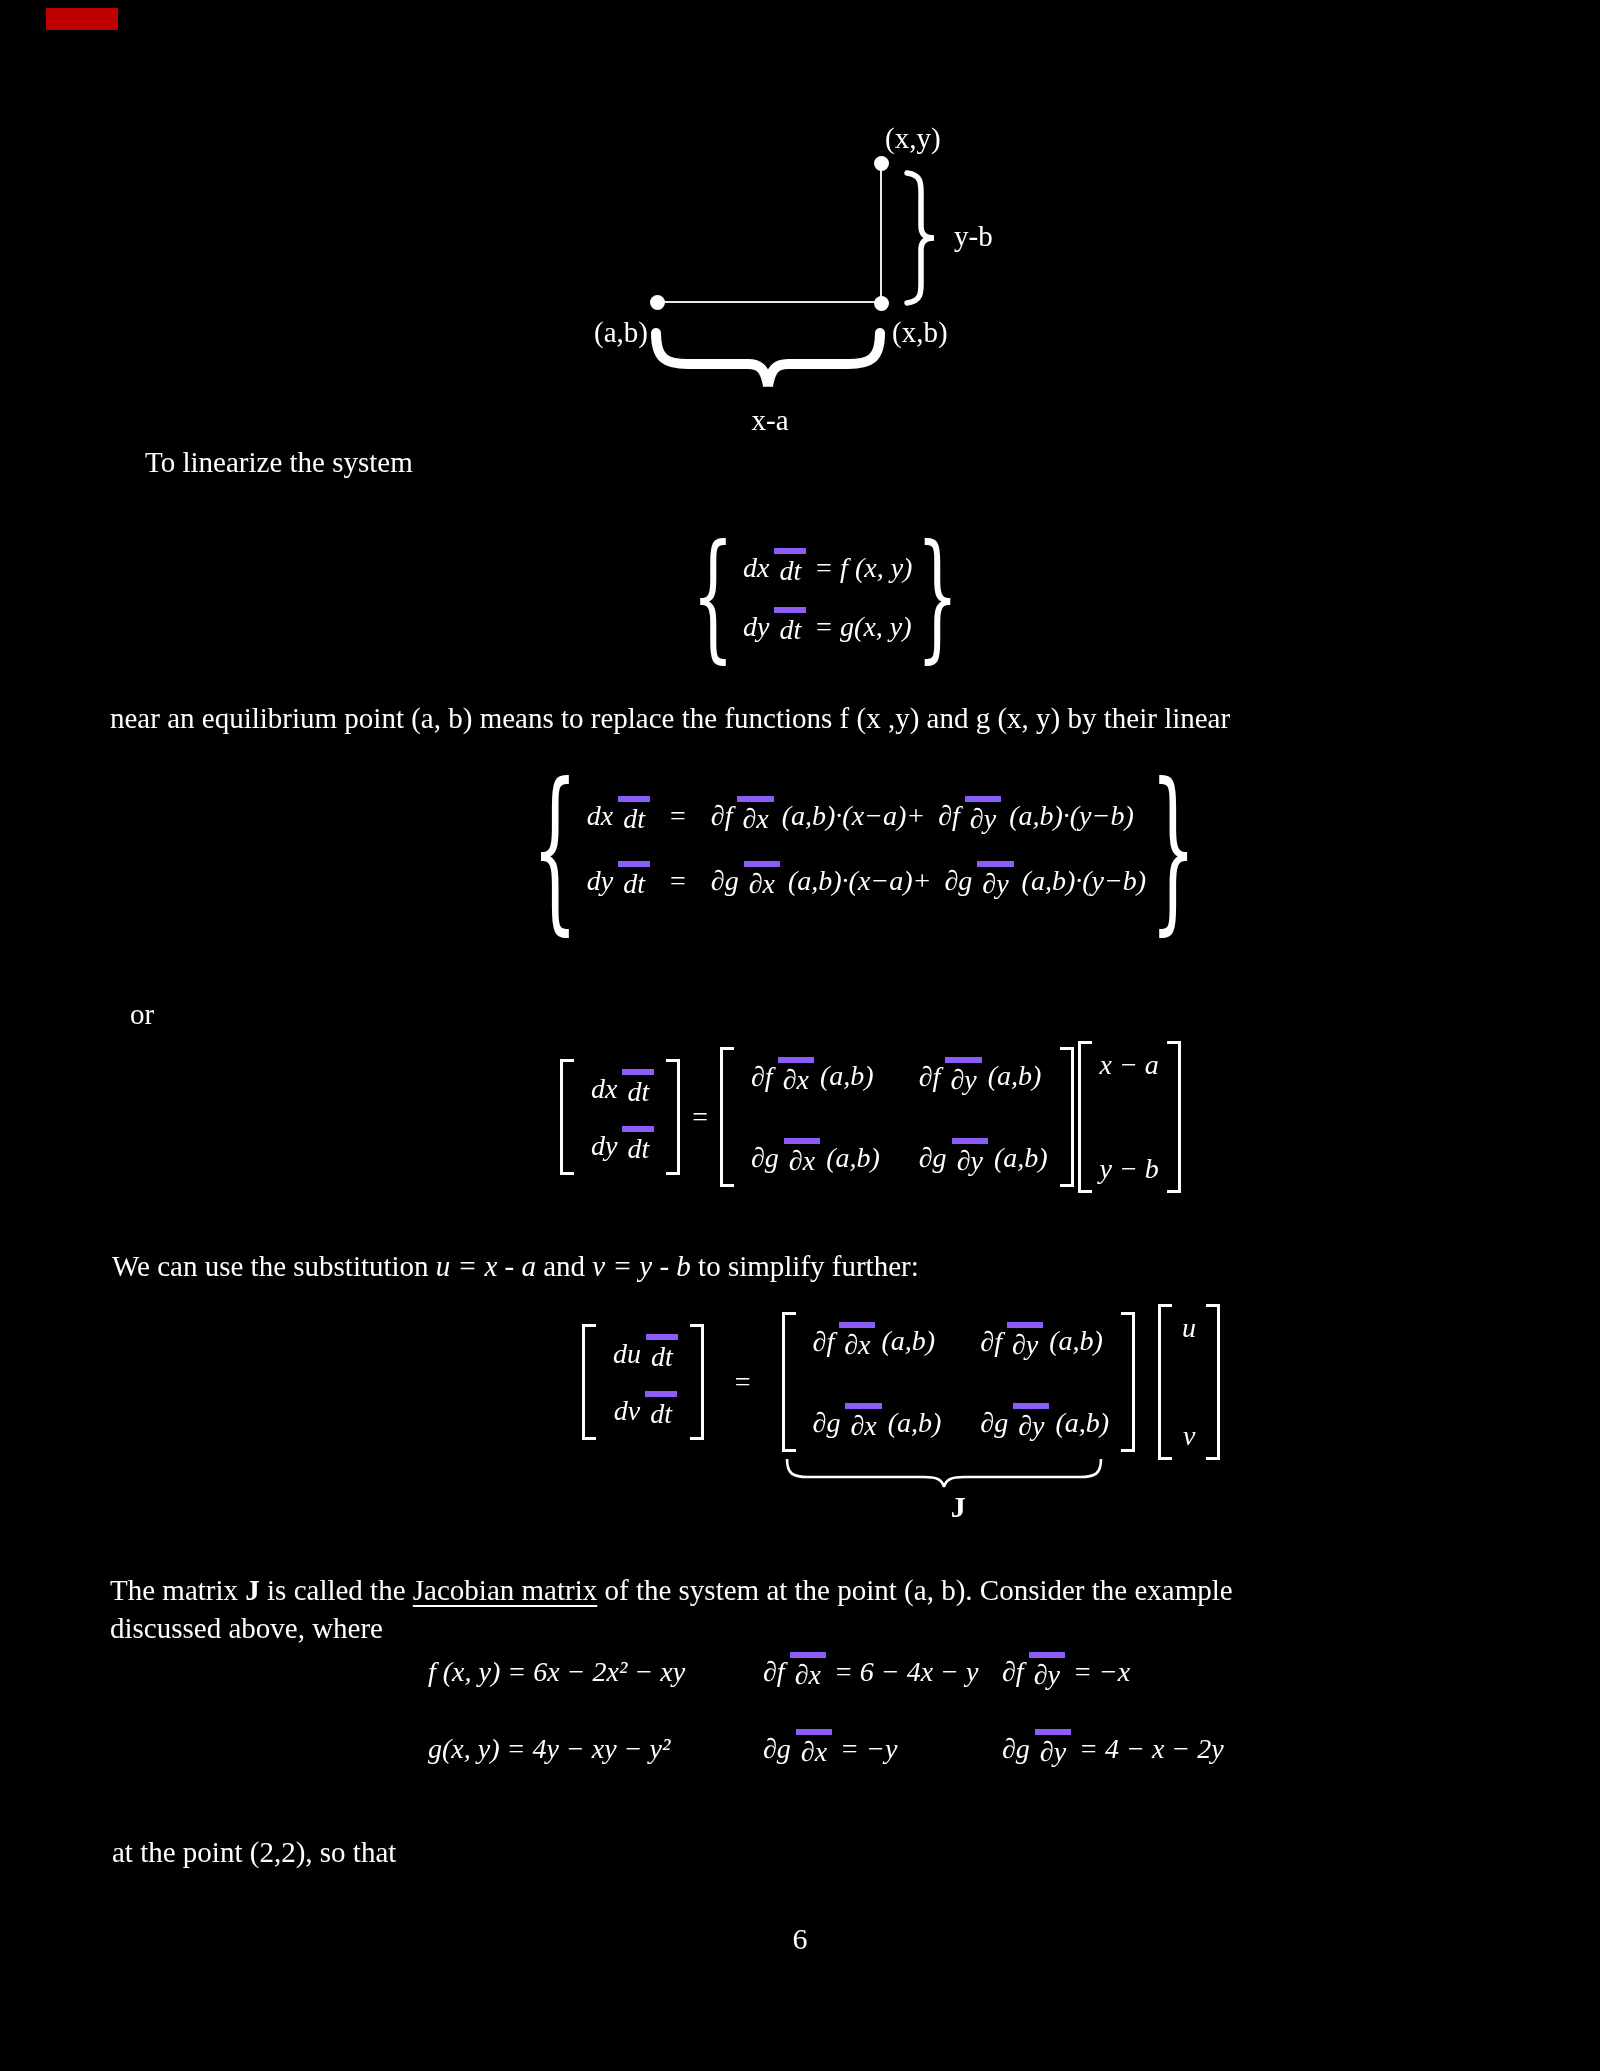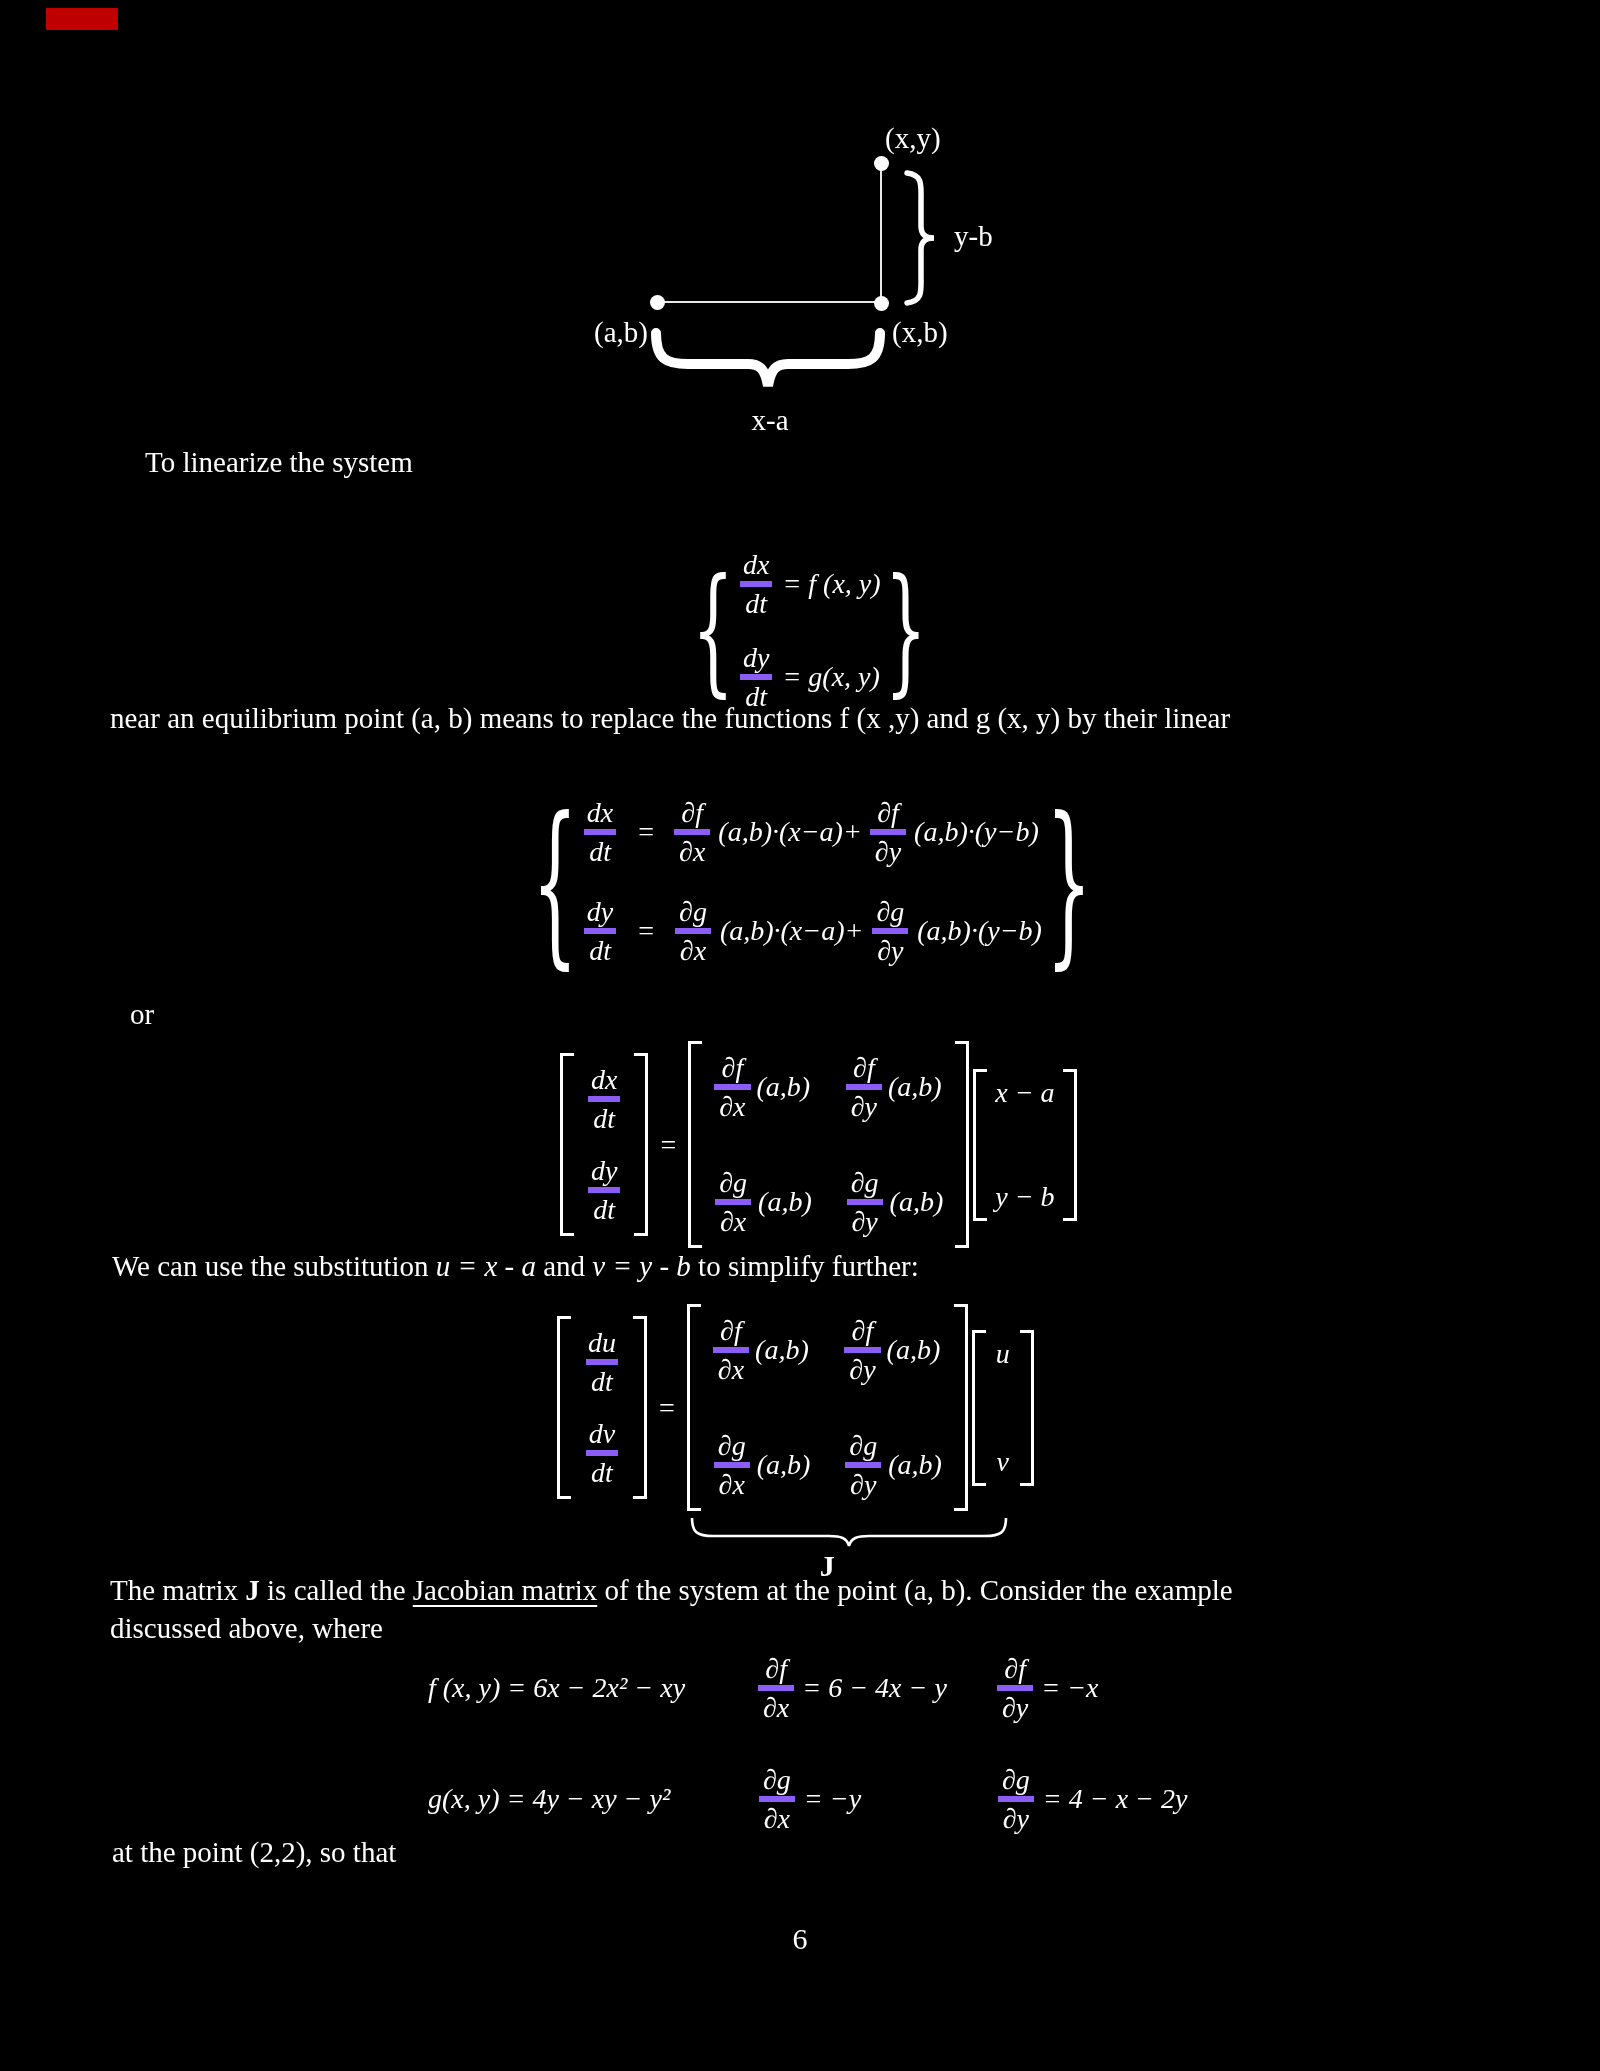--- a/index.html
+++ b/index.html
@@ -18,21 +18,21 @@
   .corner-mark { left:46px; top:8px; width:72px; height:22px; background:#c00000; }
 
   
   .diagram { left:580px; top:110px; width:460px; height:345px; }
   .dot { position:absolute; width:15px; height:15px; border-radius:50%; background:#fff; }
   .dline { position:absolute; background:#e8e8e8; }
   .dlabel { position:absolute; font-size:29px; white-space:nowrap; }
 
   
   .eq { display:flex; align-items:center; font-size:28px; font-style:italic; white-space:nowrap; }
-  .frac { display:inline-flex; flex-direction:column; align-items:center; font-style:italic; line-height:1.12; }
+  .frac { display:inline-flex; flex-direction:row; align-items:center; font-style:italic; line-height:1.12; }
   .frac .den { border-top:6px solid #8b5cf6; }
   .frac .num, .frac .den { padding:1px 5px; }
   .bigbrace {
     display:inline-block; font-family:"DejaVu Serif",serif; font-style:normal;
     transform:scaleY(var(--sy,2)); transform-origin:center; line-height:1; margin:0 4px;
   }
   .syscol { display:flex; flex-direction:column; align-items:flex-start; }
   .sysrow { display:flex; align-items:center; gap:8px; }
 
   .matrix { display:inline-flex; align-items:stretch; }
@@ -206,21 +206,21 @@
       <span class="mcontent" style="gap:72px;padding:8px 8px;">
         <span>x − a</span>
         <span>y − b</span>
       </span>
       <span class="mb r"></span>
     </span>
   </div>
 
   <div class="abs txt" style="left:112px;top:1250px;"><span>We can use the substitution </span><span class="ital">u = x - a</span><span> and </span><span class="ital">v = y - b</span><span> to simplify further:</span></div>
 
-  <div class="abs eq" style="left:557px;top:1304px;">
+  <div class="abs eq" style="left:582px;top:1304px;gap:19px;">
     <span class="matrix">
       <span class="mb l"></span>
       <span class="mcontent" style="gap:18px;">
         <span class="frac">
             <span class="num">du</span>
             <span class="den">dt</span>
           </span>
         <span class="frac">
             <span class="num">dv</span>
             <span class="den">dt</span>

